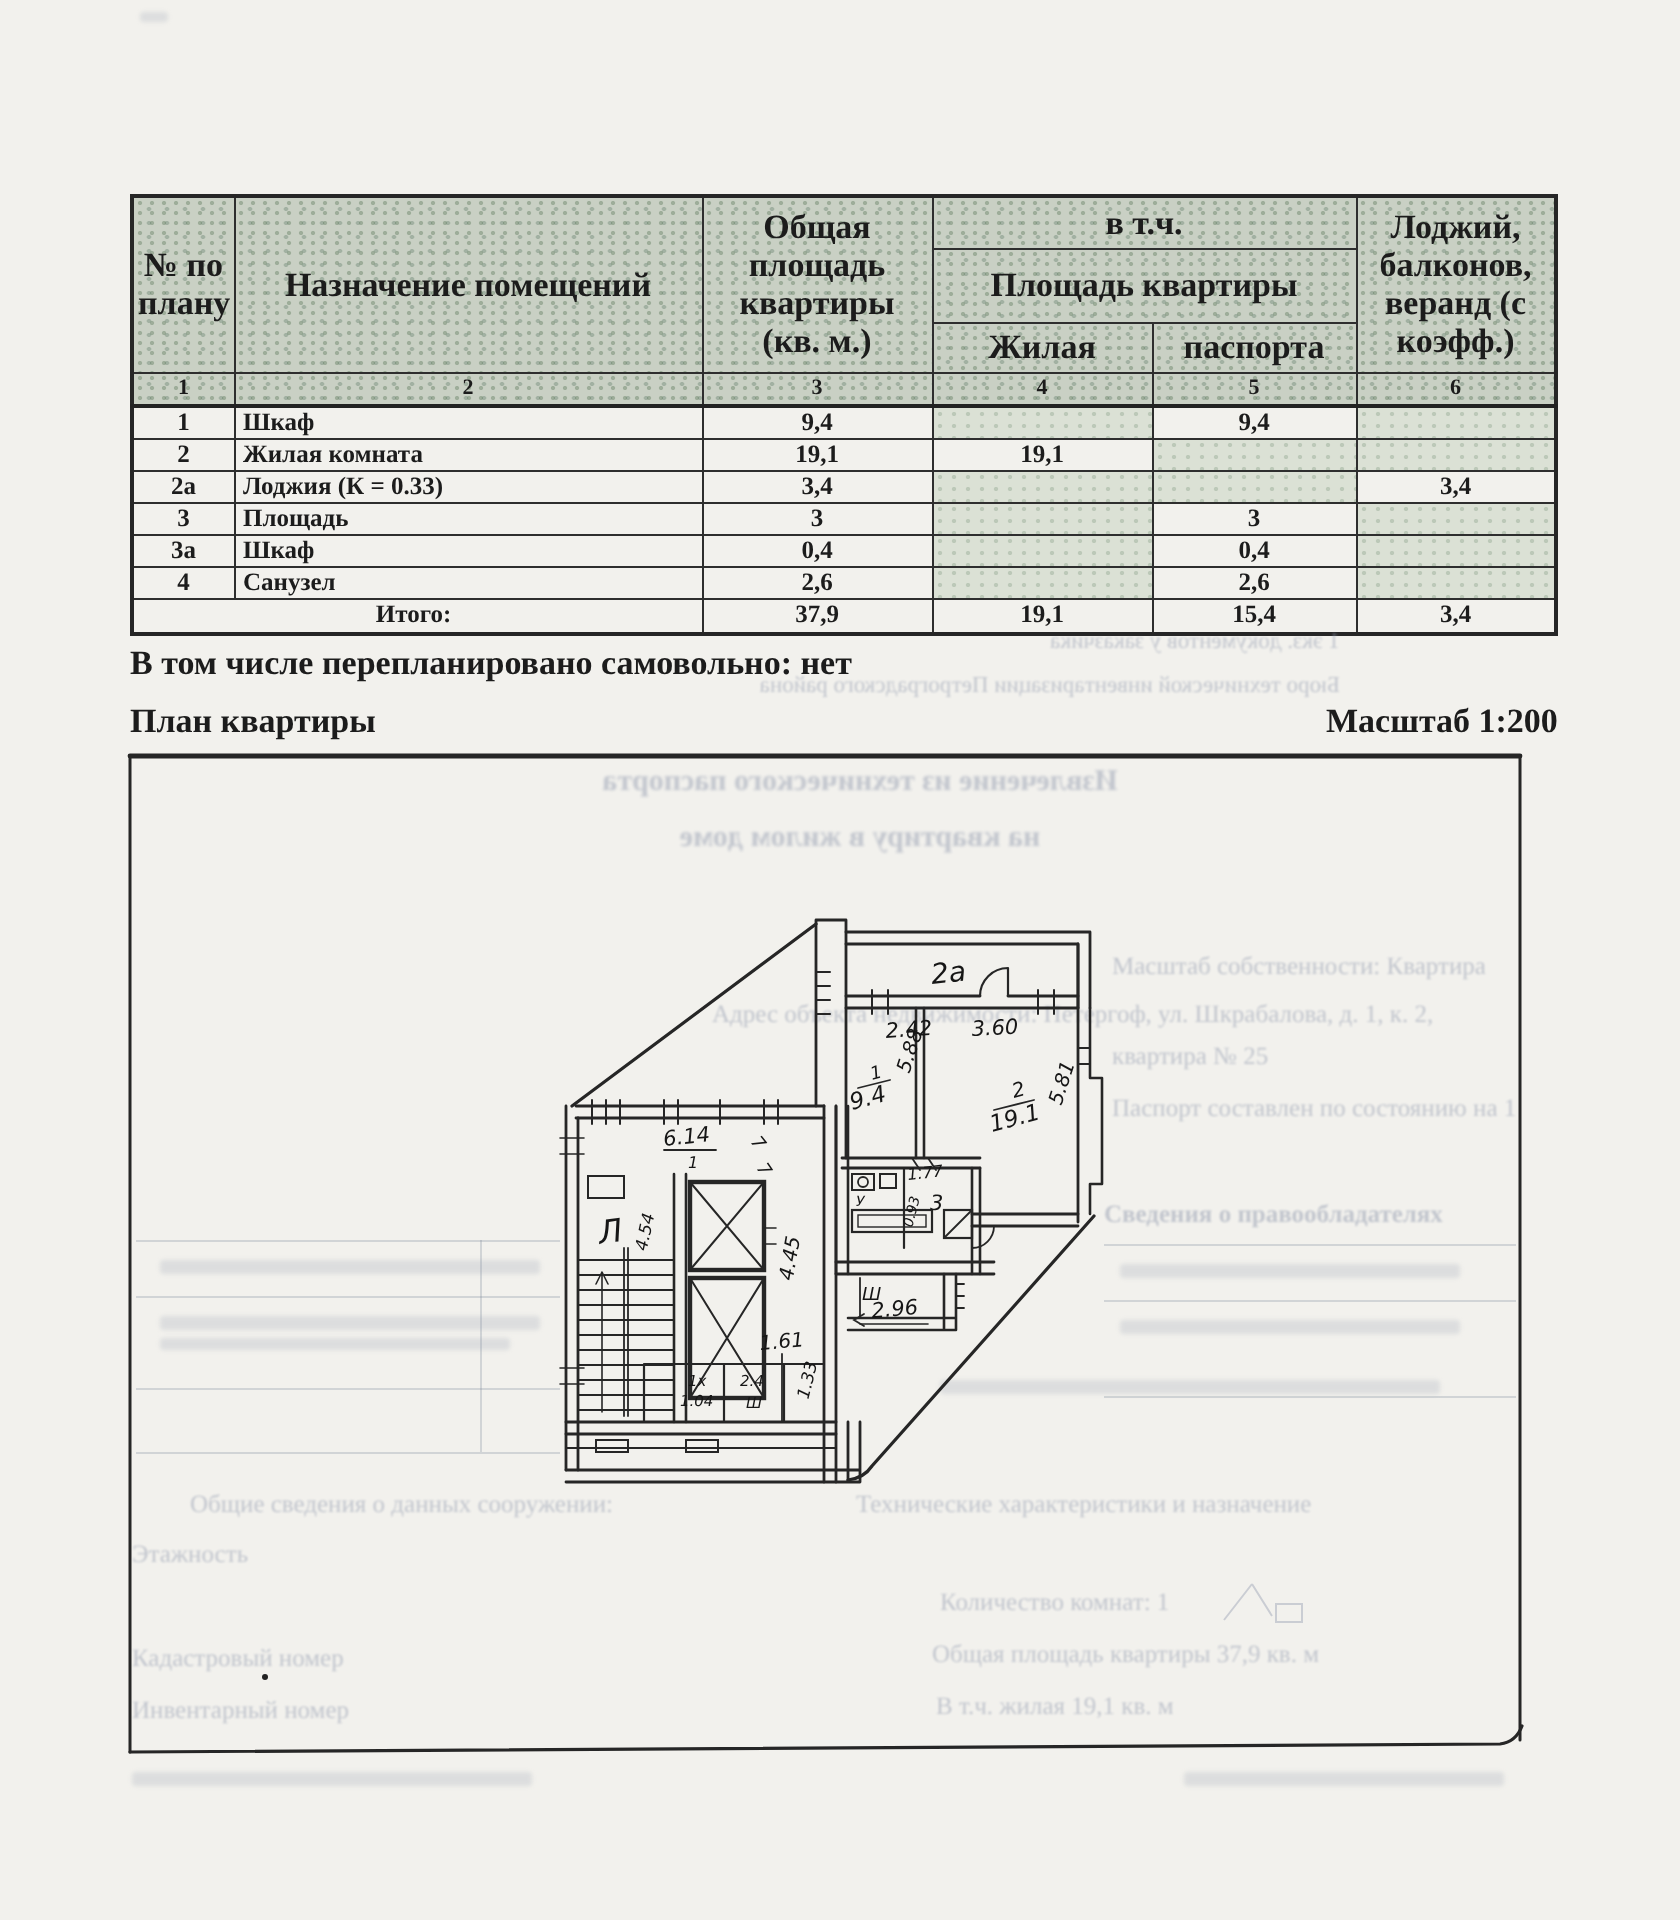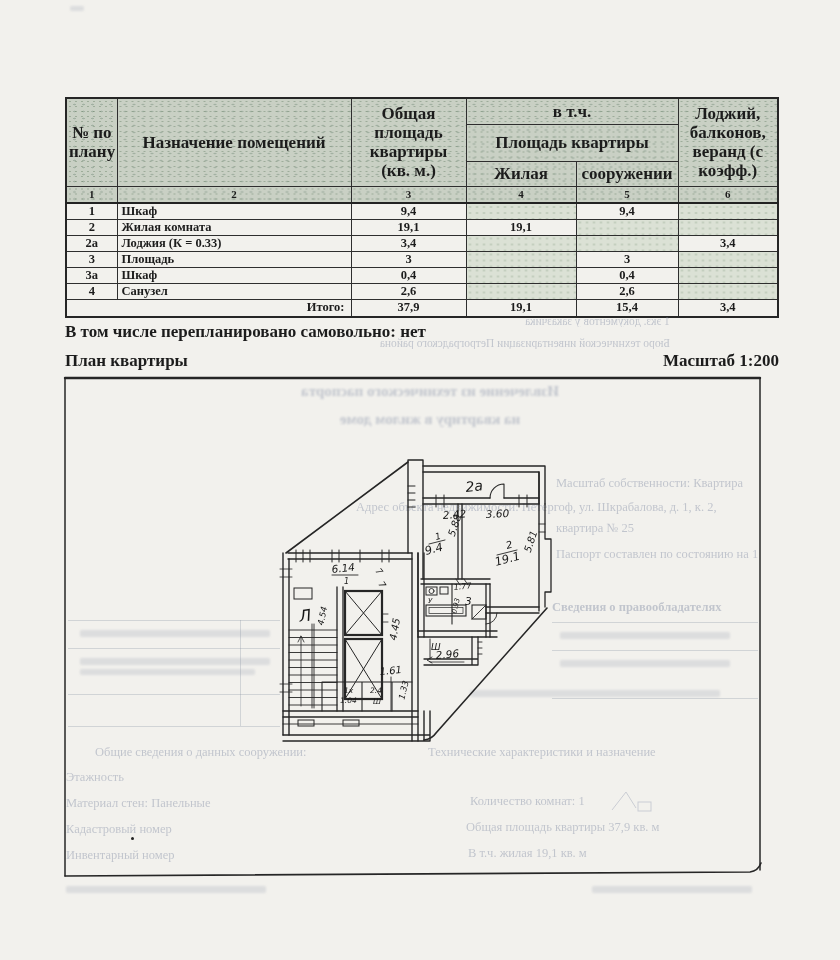--- a/index.html
+++ b/index.html
@@ -56,21 +56,21 @@
       <th rowspan="3" class="spk">Назначение помещений</th>
       <th rowspan="3" class="spk">Общая площадь квартиры (кв. м.)</th>
       <th colspan="2" class="spk">в т.ч.</th>
       <th rowspan="3" class="spk">Лоджий, балконов, веранд (с коэфф.)</th>
     </tr>
     <tr style="height:37px">
       <th colspan="2" class="spk">Площадь квартиры</th>
     </tr>
     <tr style="height:25px">
       <th class="spk">Жилая</th>
-      <th class="spk">сооружении</th>
+      <th class="spk">паспорта</th>
     </tr>
     <tr class="numrow">
       <td class="spk">1</td>
       <td class="spk">2</td>
       <td class="spk">3</td>
       <td class="spk">4</td>
       <td class="spk">5</td>
       <td class="spk">6</td>
     </tr>
     <tr style="height:14px">
@@ -115,21 +115,21 @@
     </tr>
     <tr style="height:14px">
       <td>4</td>
       <td class="name-cell">Санузел</td>
       <td>2,6</td>
       <td class="g"></td>
       <td>2,6</td>
       <td class="g"></td>
     </tr>
     <tr class="totrow">
-      <td colspan="2" style="text-align:right;padding-right:6px">Итого:</td>
+      <td colspan="2" style="text-align:center;padding-right:6px">Итого:</td>
       <td>37,9</td>
       <td>19,1</td>
       <td>15,4</td>
       <td>3,4</td>
     </tr>
   </tbody>
     </table>
 
   <div class="cap" style="left:65px;top:322px">В том числе перепланировано самовольно: нет</div>
   <div class="cap" style="left:65px;top:351px">План квартиры</div>
@@ -158,21 +158,20 @@
   <div class="smudge" style="left:80px;top:630px;width:190px;height:7px"></div>
   <div class="smudge" style="left:80px;top:658px;width:190px;height:7px"></div>
   <div class="smudge" style="left:80px;top:669px;width:175px;height:6px"></div>
   <div class="smudge" style="left:560px;top:632px;width:170px;height:7px"></div>
   <div class="smudge" style="left:560px;top:660px;width:170px;height:7px"></div>
   <div class="smudge" style="left:470px;top:690px;width:250px;height:7px"></div>
 
   <div class="ghost" style="left:95px;top:745px;width:280px">Общие сведения о данных сооружении:</div>
   <div class="ghost" style="left:428px;top:745px;width:312px">Технические характеристики и назначение</div>
   <div class="ghost" style="left:66px;top:770px;width:130px">Этажность</div>
-  <div class="ghost" style="left:66px;top:796px;width:230px">Материал стен: Панельные</div>
   <div class="ghost" style="left:470px;top:794px;width:200px">Количество комнат: 1</div>
   <div class="ghost" style="left:66px;top:822px;width:180px">Кадастровый номер</div>
   <div class="ghost" style="left:466px;top:820px;width:282px">Общая площадь квартиры 37,9 кв. м</div>
   <div class="ghost" style="left:66px;top:848px;width:180px">Инвентарный номер</div>
   <div class="ghost" style="left:468px;top:846px;width:230px">В т.ч. жилая 19,1 кв. м</div>
   <div class="smudge" style="left:66px;top:886px;width:200px;height:7px"></div>
   <div class="smudge" style="left:592px;top:886px;width:160px;height:7px"></div>
   <div class="smudge" style="left:70px;top:6px;width:14px;height:5px"></div>
   <div class="dot" style="left:131px;top:837px"></div>
 

